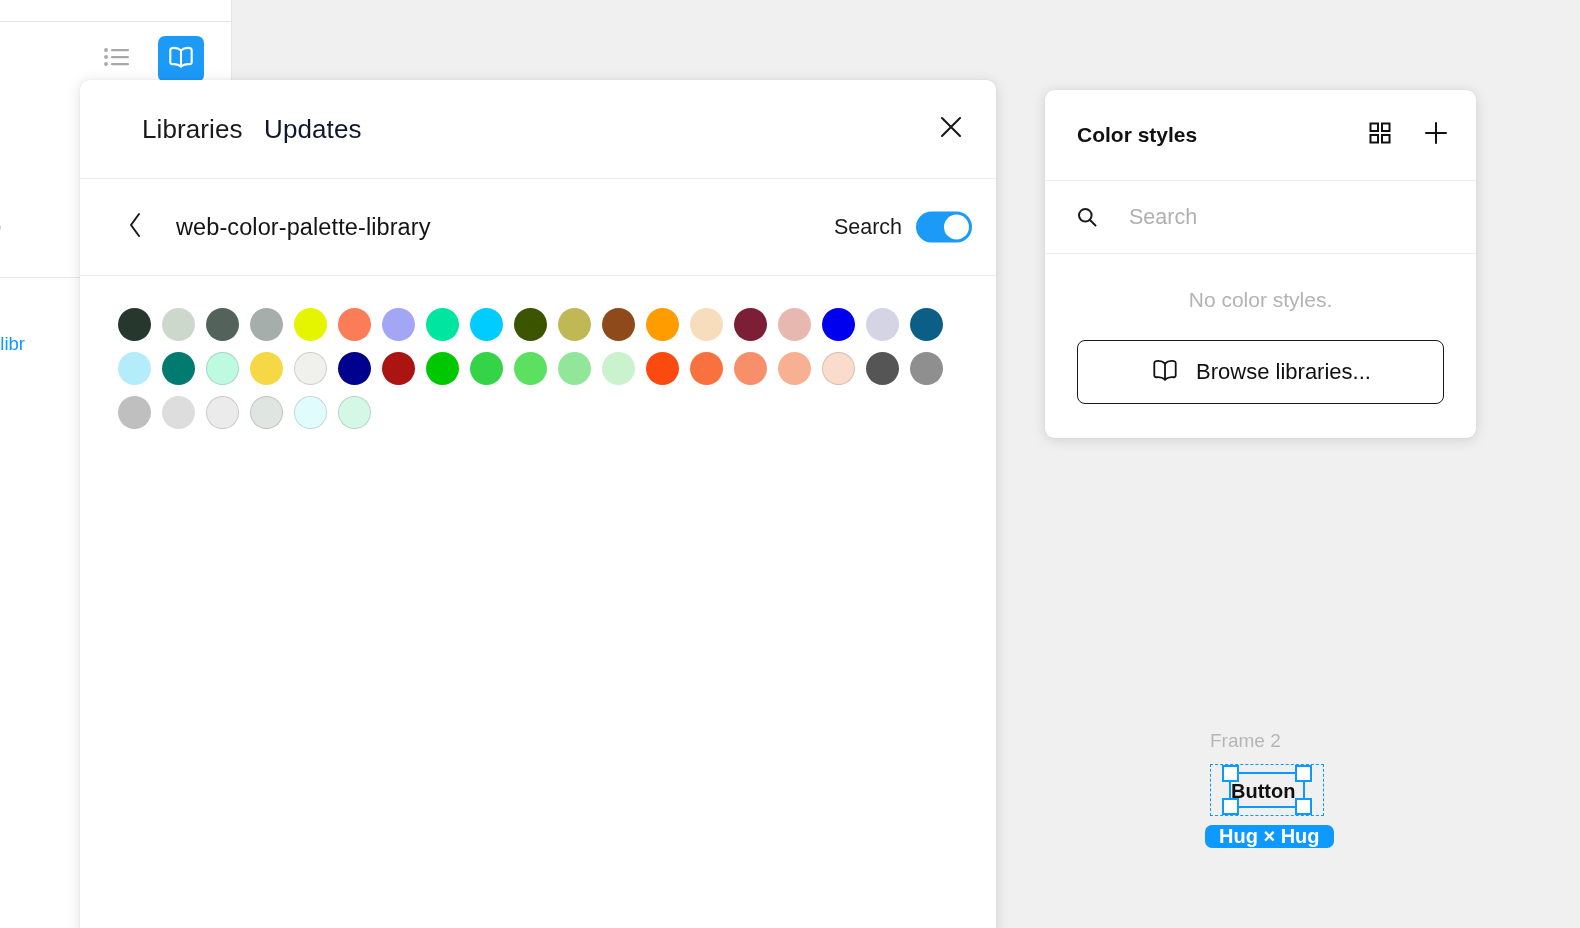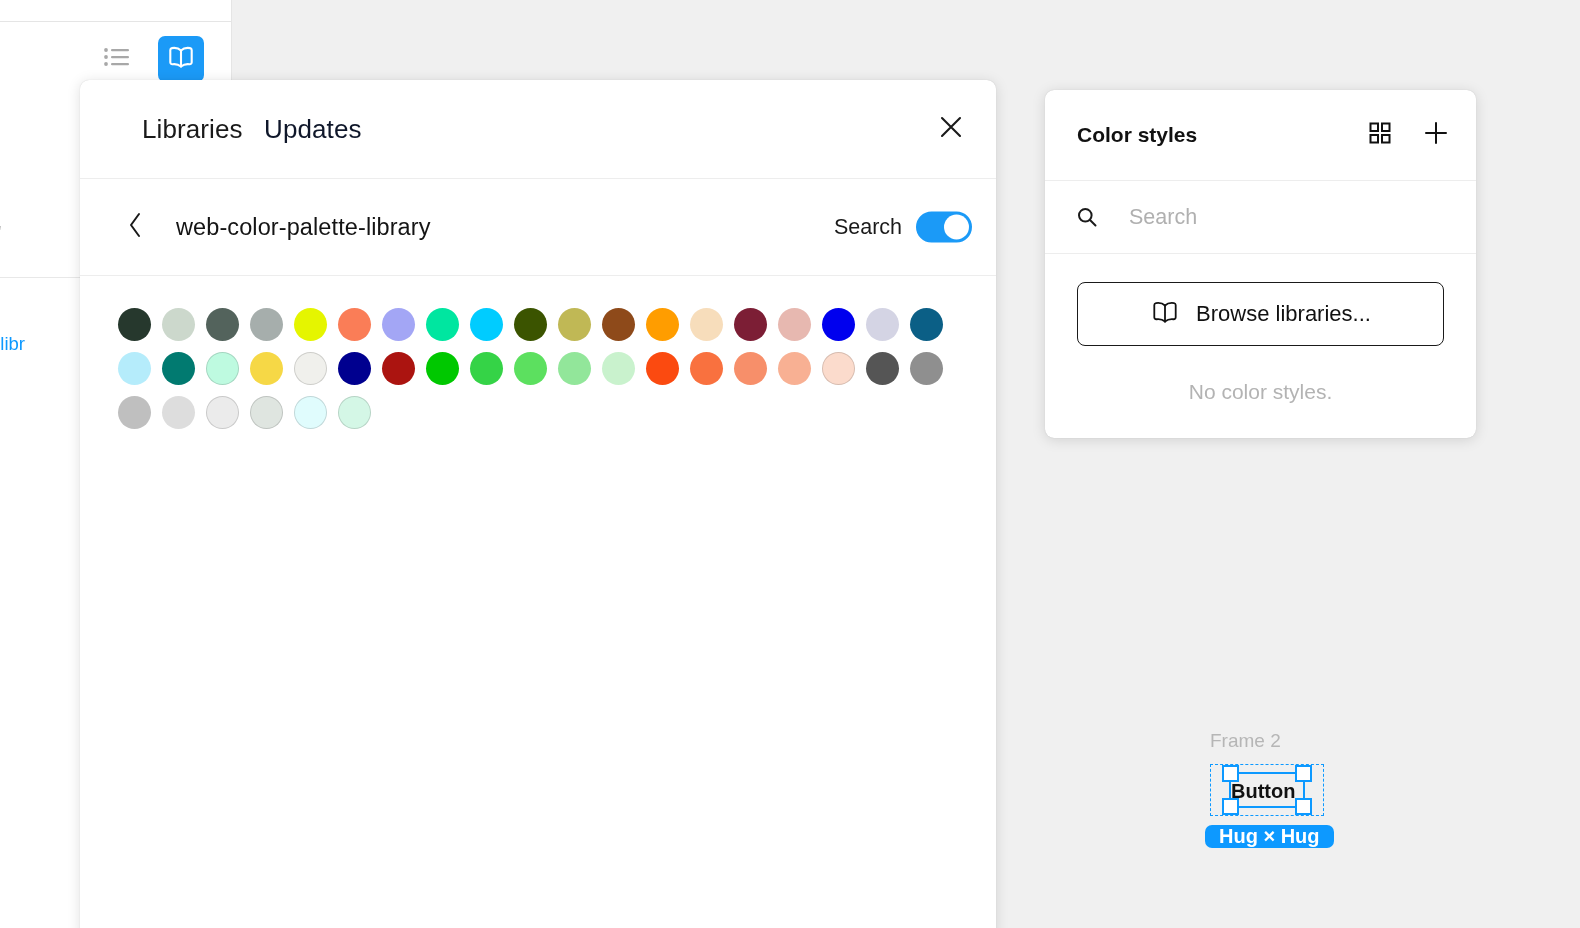--- a/index.html
+++ b/index.html
@@ -511,32 +511,32 @@
   <div id="cs-searchbar">
     <span id="cs-search-icon">
       <svg width="22" height="22" viewBox="0 0 22 22" fill="none" stroke="#1a1a1a" stroke-width="2" stroke-linecap="round">
         <circle cx="9.3" cy="9.3" r="6.3"></circle>
         <path d="M14 14 L19.5 19.5"></path>
       </svg>
     </span>
     <input id="cs-search-input" type="text" placeholder="Search" style="">
   </div>
 
+  <div id="cs-empty-text">No color styles.</div>
+
   <div id="browse-libraries-btn">
     <span>
       <svg width="30" height="24" viewBox="0 0 30 24" fill="none" stroke="#111111" stroke-width="1.8" stroke-linejoin="round" stroke-linecap="round">
         <path d="M15 5.5C12.6 3.2 9.2 2.6 6 3.1c-1 .15-1.7 1-1.7 2v12.2c0 1.2 1.05 2.1 2.2 1.95 2.9-.4 6 .2 8.5 2.2"></path>
         <path d="M15 5.5c2.4-2.3 5.8-2.9 9-2.4 1 .15 1.7 1 1.7 2v12.2c0 1.2-1.05 2.1-2.2 1.95-2.9-.4-6 .2-8.5 2.2"></path>
         <path d="M15 5.5v16"></path>
       </svg>
     </span>
     <span id="browse-libraries-label">Browse libraries...</span>
   </div>
-
-  <div id="cs-empty-text">No color styles.</div>
 </div>
 
 <div id="canvas-selection">
   <div id="frame-label">Frame 2</div>
   <div id="frame-outline"></div>
   <div id="selection-box">
     <div class="handle tl"></div>
     <div class="handle tr"></div>
     <div class="handle bl"></div>
     <div class="handle br"></div>

